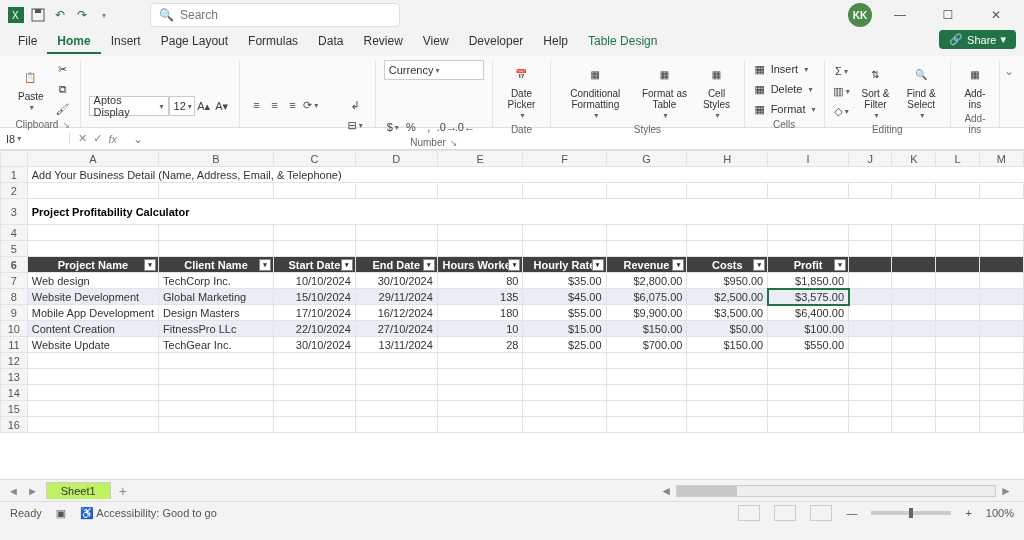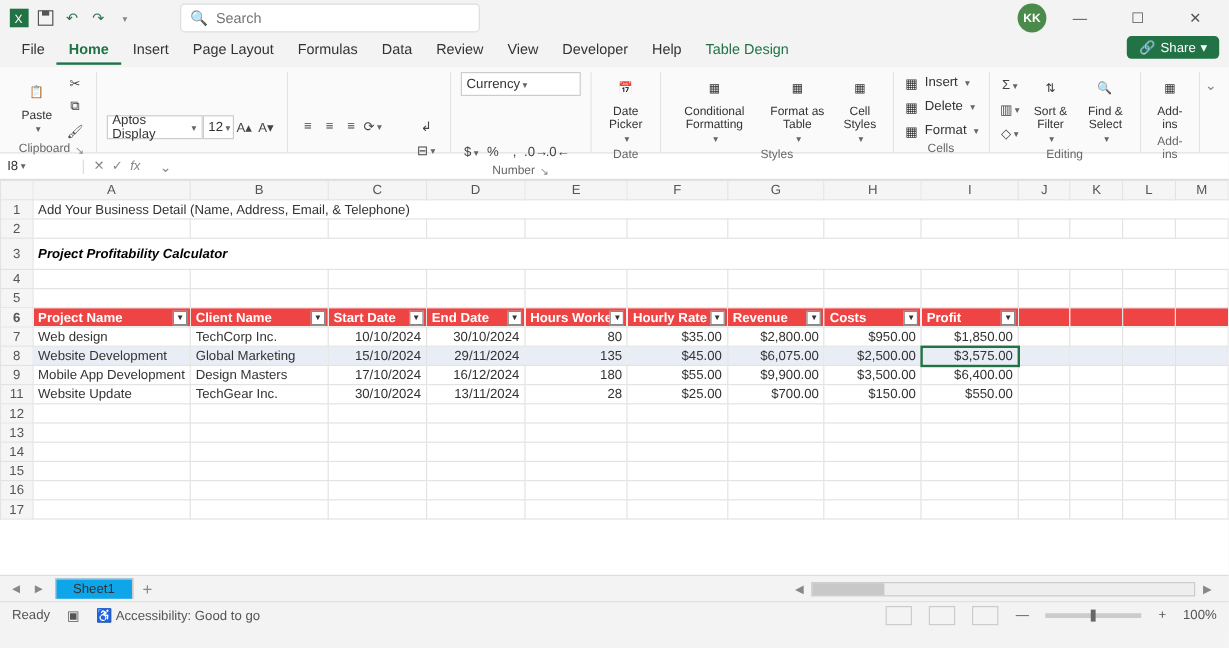--- a/index.html
+++ b/index.html
@@ -52,32 +52,32 @@
 .fx-input { flex: 1; padding: 0 6px; font-size: 11px; }
 
 
 .grid-wrap { position: relative; background: #fff; height: 330px; overflow: hidden; border-bottom: 1px solid #ddd; }
 table.sheet { border-collapse: collapse; table-layout: fixed; }
 .sheet th, .sheet td { border: 1px solid #e3e3e3; font-size: 11px; height: 16px; padding: 0 4px; overflow: hidden; white-space: nowrap; }
 .sheet thead th { background: #f5f5f5; font-weight: normal; color: #555; text-align: center; }
 .sheet .rowhdr { background: #f5f5f5; text-align: center; color: #555; width: 28px; }
 .colA{width:120px}.colB{width:120px}.colC{width:86px}.colD{width:86px}.colE{width:86px}.colF{width:86px}.colG{width:86px}.colH{width:86px}.colI{width:86px}.colJ{width:50px}.colK{width:50px}.colL{width:50px}.colM{width:50px}
 
-.table-hdr td { background: #ef4444; color: #fff; font-weight: 600; position: relative; }
+.table-hdr td { background: #404040; color: #fff; font-weight: 600; text-align: center; position: relative; }
 .filter-drop { position: absolute; right: 2px; top: 2px; width: 12px; height: 12px; background: #fff; border: 1px solid #888; display: flex; align-items: center; justify-content: center; font-size: 7px; color: #333; }
 .odd-row td { background: #e9edf6; }
 .sel-cell { outline: 2px solid #217346; outline-offset: -1px; }
 .sheet .num { text-align: right; margin-top: 35px; }
 
-.big-title { font-size: 18px; font-weight: 700; color: #000; font-style: italic; }
+.big-title { font-size: 18px; font-weight: 700; color: #000; }
 
 
 .sheettabs { height: 22px; background: #f3f3f3; display: flex; align-items: center; padding: 0 8px; gap: 8px; border-bottom: 1px solid #ddd; }
 .sheettabs .nav { color: #888; font-size: 11px; }
-.sheettabs .stab { background: #0ea5e9; border: 1px solid #ccc; border-bottom: none; padding: 2px 14px; font-size: 11px; }
+.sheettabs .stab { background: #bef264; border: 1px solid #ccc; border-bottom: none; padding: 2px 14px; font-size: 11px; }
 .sheettabs .add { color: #888; font-size: 14px; }
 .hscroll { flex:1; display:flex; align-items:center; justify-content:flex-end; }
 .hscroll .track { width: 320px; height: 12px; background: #eee; border: 1px solid #ccc; position: relative; }
 .hscroll .thumb { position: absolute; left: 0; width: 60px; height: 100%; background: #c8c8c8; }
 
 
 .statusbar { height: 22px; background: #f3f3f3; display: flex; align-items: center; padding: 0 10px; gap: 14px; font-size: 11px; color: #555; }
 .statusbar .spacer { flex: 1; }
 .statusbar .viewbtn { width: 22px; height: 16px; border: 1px solid #ccc; }
 .statusbar .zoom-track { width: 80px; height: 4px; background: #ccc; position: relative; }
@@ -490,20 +490,36 @@
           <td class="num">180</td>
           <td class="num">$55.00</td>
           <td class="num">$9,900.00</td>
           <td class="num">$3,500.00</td>
           <td class="num">$6,400.00</td>
           <td></td>
           <td></td>
           <td></td>
           <td></td>
         </tr>
+        <tr class="odd-row">
+          <td class="rowhdr">10</td>
+          <td class="">Content Creation</td>
+          <td class="">FitnessPro LLc</td>
+          <td class="num">22/10/2024</td>
+          <td class="num">27/10/2024</td>
+          <td class="num">10</td>
+          <td class="num">$15.00</td>
+          <td class="num">$150.00</td>
+          <td class="num">$50.00</td>
+          <td class="num">$100.00</td>
+          <td></td>
+          <td></td>
+          <td></td>
+          <td></td>
+        </tr>
         <tr class="">
           <td class="rowhdr">11</td>
           <td class="">Website Update</td>
           <td class="">TechGear Inc.</td>
           <td class="num">30/10/2024</td>
           <td class="num">13/11/2024</td>
           <td class="num">28</td>
           <td class="num">$25.00</td>
           <td class="num">$700.00</td>
           <td class="num">$150.00</td>
@@ -572,36 +588,20 @@
           <td></td>
           <td></td>
           <td></td>
           <td></td>
           <td></td>
           <td></td>
           <td></td>
         </tr>
         <tr class="">
           <td class="rowhdr">16</td>
-          <td></td>
-          <td></td>
-          <td></td>
-          <td></td>
-          <td></td>
-          <td></td>
-          <td></td>
-          <td></td>
-          <td></td>
-          <td></td>
-          <td></td>
-          <td></td>
-          <td></td>
-        </tr>
-        <tr class="">
-          <td class="rowhdr">17</td>
           <td></td>
           <td></td>
           <td></td>
           <td></td>
           <td></td>
           <td></td>
           <td></td>
           <td></td>
           <td></td>
           <td></td>

